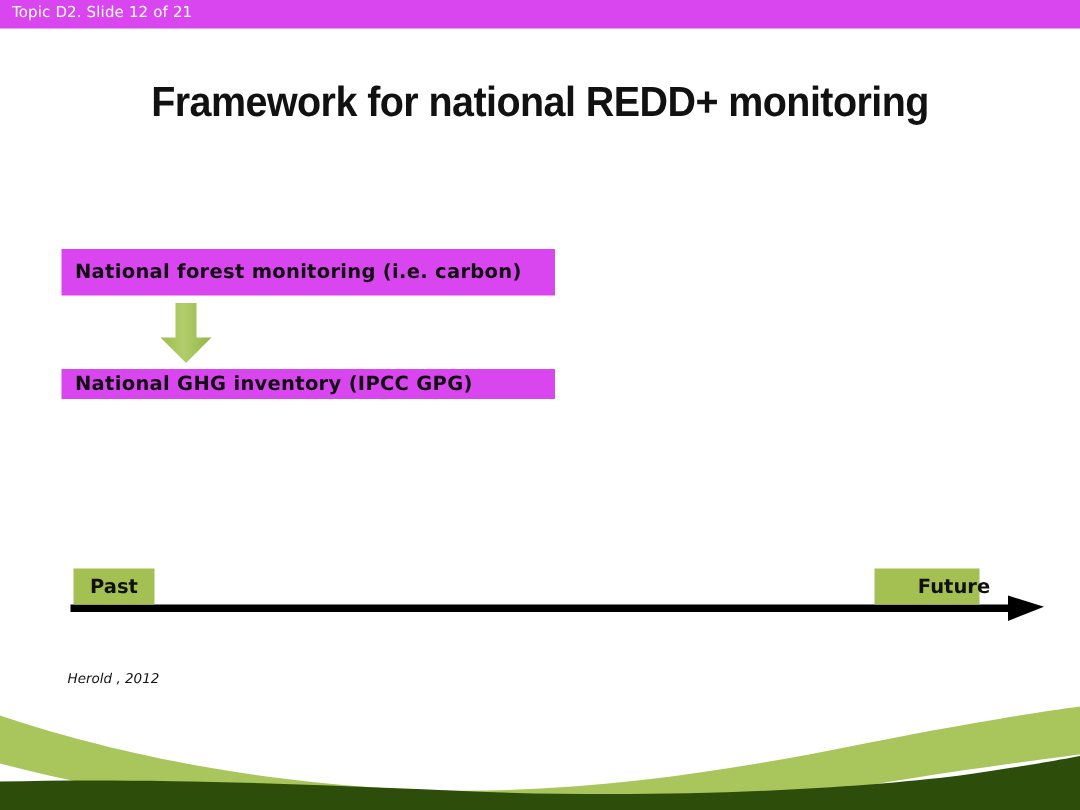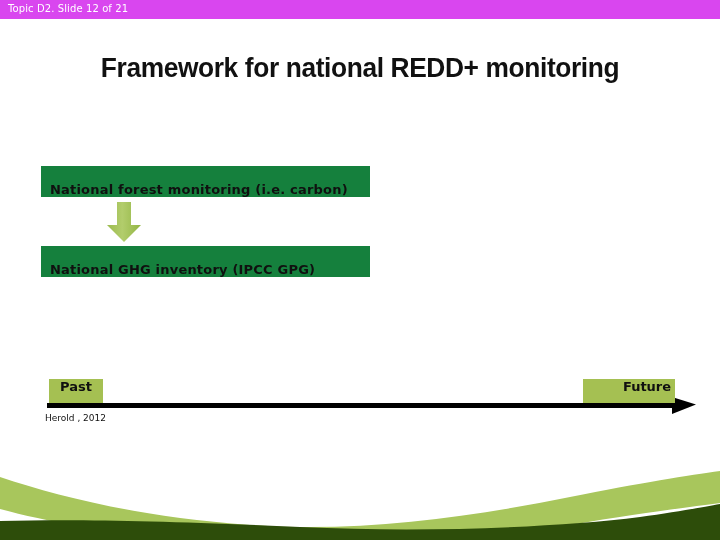--- a/index.html
+++ b/index.html
@@ -52,23 +52,23 @@
     color: #111111;
     letter-spacing: -0.4px;
     transform: scaleX(0.94);
     transform-origin: center top;
     white-space: nowrap;
   }
 
   
   .green-box {
     position: absolute;
-    background: #15803d;
+    background: #d946ef;
     display: flex;
-    align-items: flex-end;
+    align-items: center;
     box-sizing: border-box;
   }
   .green-box .box-label {
     font-family: "DejaVu Sans", sans-serif;
     font-size: 13px;
     font-weight: bold;
     color: #101010;
     white-space: nowrap;
     letter-spacing: 0.2px;
   }
@@ -77,21 +77,21 @@
     left: 41px;
     top: 166px;
     width: 329px;
     height: 31px;
     padding-left: 9px;
   }
   #box-ghg-inventory {
     left: 41px;
     top: 246px;
     width: 329px;
-    height: 31px;
+    height: 20px;
     padding-left: 9px;
   }
 
   
   .down-arrow {
     position: absolute;
     left: 104px;
     top: 200px;
     width: 40px;
     height: 44px;
@@ -111,42 +111,44 @@
     left: 672px;
     top: 393px;
     width: 26px;
     height: 25px;
   }
   .timeline-label {
     position: absolute;
     background: #a5c052;
     height: 24px;
     display: flex;
+    align-items: center;
     justify-content: center;
     box-sizing: border-box;
     padding: 0 8px;
   }
   .timeline-label .tl-text {
     font-family: "DejaVu Sans", sans-serif;
     font-size: 13px;
     font-weight: bold;
     color: #101010;
     white-space: nowrap;
   }
   #timeline-label-past    { left: 49px;  top: 379px; width: 54px; }
   #timeline-label-current { left: 240px; top: 379px; width: 76px; }
-  #timeline-label-future  { left: 583px; top: 379px; width: 92px; padding-left: 44px; }
+  #timeline-label-future  { left: 583px; top: 379px; width: 70px; padding-left: 44px; }
 
   
   .citation {
     position: absolute;
     left: 45px;
-    top: 413px;
+    top: 448px;
     font-family: "DejaVu Sans", sans-serif;
     font-size: 9px;
+    font-style: italic;
     color: #111111;
     white-space: nowrap;
   }
 
   
   .bottom-waves {
     position: absolute;
     left: 0;
     top: 455px;
     width: 720px;

